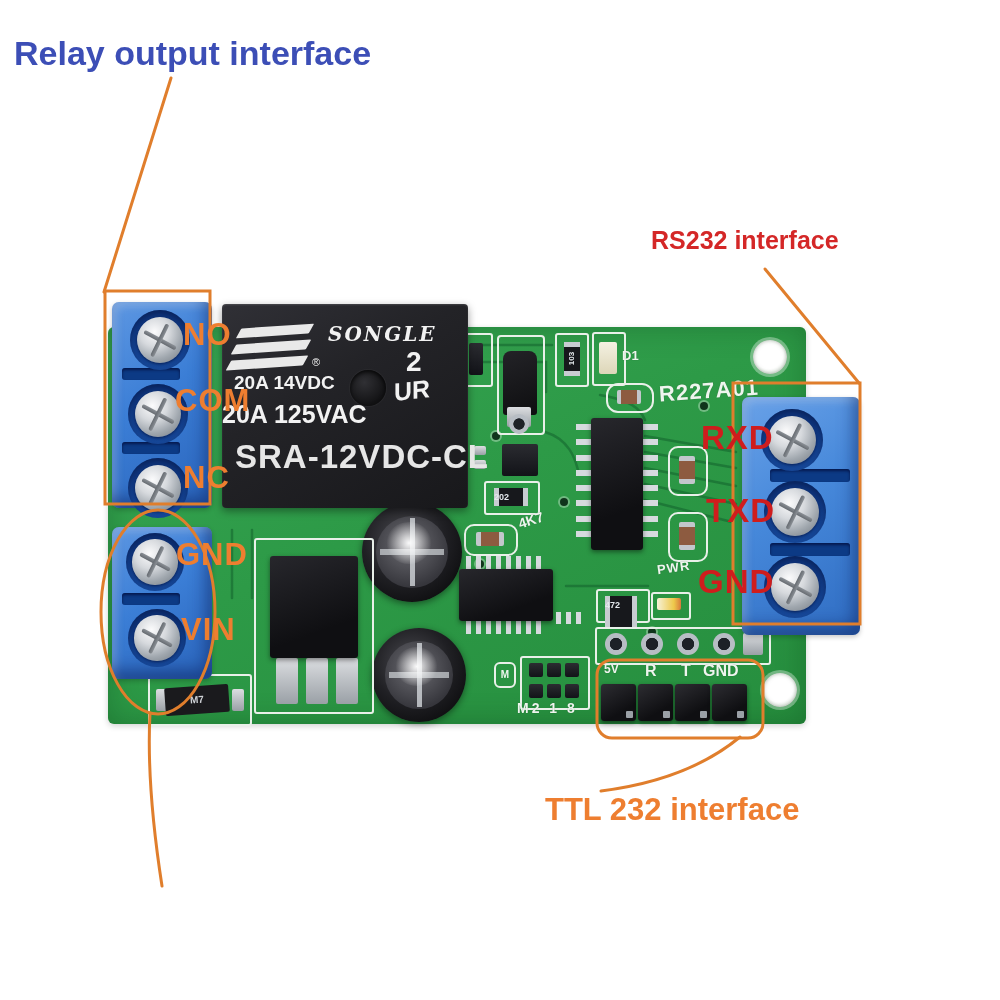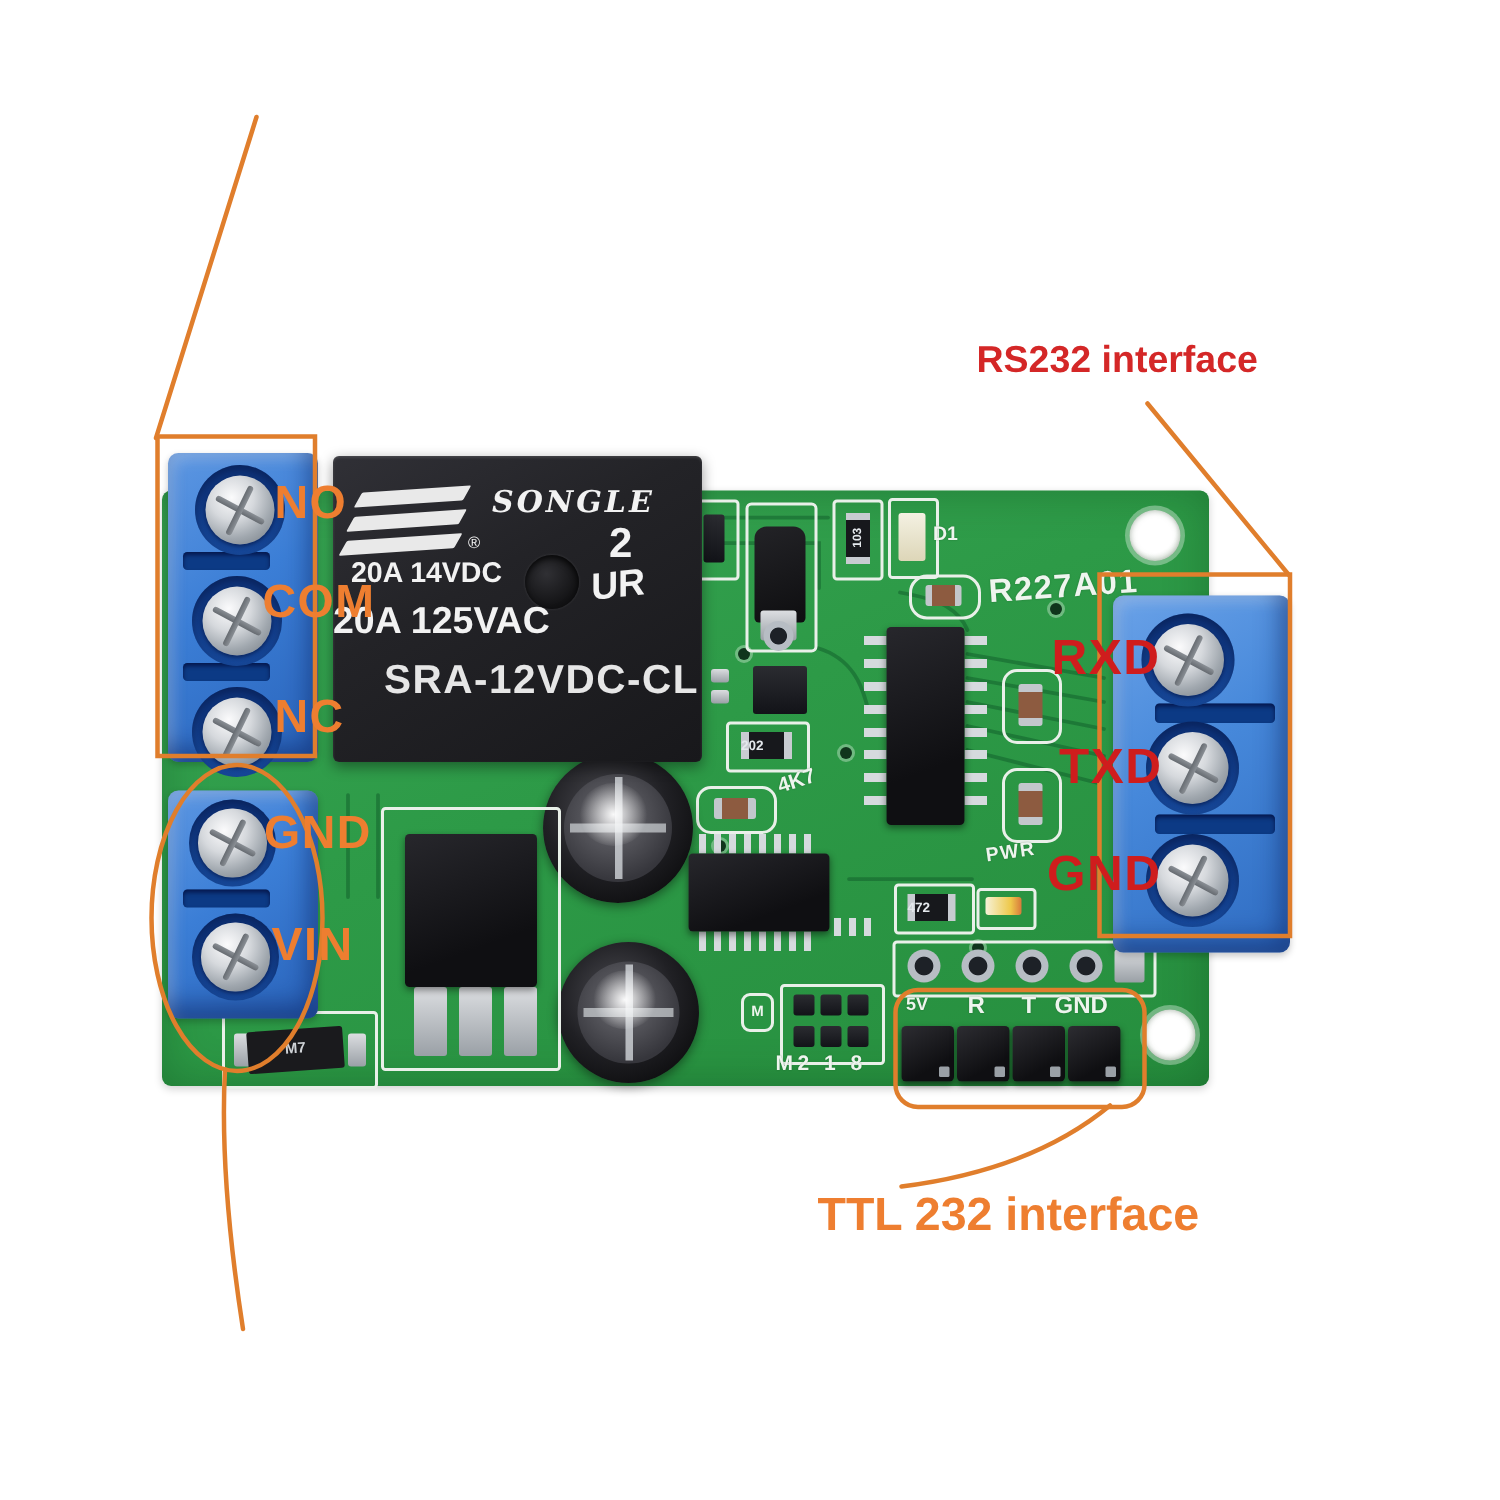--- a/index.html
+++ b/index.html
@@ -177,21 +177,21 @@
   </div>
 
   <div class="abs" style="left:456px;top:556px;width:100px;height:78px;">
     <div class="pins-h" style="position:absolute;left:10px;top:0;width:80px;height:13px;"></div>
     <div class="pins-h" style="position:absolute;left:10px;top:65px;width:80px;height:13px;"></div>
     <div class="ic-body" style="position:absolute;left:3px;top:13px;width:94px;height:52px;"></div>
   </div>
   <div class="abs pins-h" style="left:556px;top:612px;width:30px;height:12px;"></div>
 
   <div class="abs sfr" style="left:596px;top:589px;width:50px;height:30px;">
-    <div class="smd-code" style="position:absolute;left:7px;top:5px;width:32px;height:18px;line-height:18px;">472</div>
+    <div class="smd-code" style="position:absolute;left:7px;top:5px;width:32px;height:32px;line-height:18px;">472</div>
   </div>
   <div class="sk" style="left:657px;top:560px;font-size:13px;letter-spacing:1px;transform:rotate(-8deg);">PWR</div>
   <div class="abs sfr" style="left:651px;top:592px;width:36px;height:24px;">
     <div style="position:absolute;left:4px;top:4px;width:24px;height:12px;background:linear-gradient(90deg,#f6f2d8,#eec84a 70%,#d8793c);border-radius:2px;"></div>
   </div>
 
   <div class="abs sfr" style="left:494px;top:662px;width:18px;height:22px;border-radius:6px;color:#eef5ee;font-size:10px;font-weight:bold;text-align:center;line-height:22px;">M</div>
   <div class="abs sfr" style="left:520px;top:656px;width:66px;height:50px;">
     <div class="dark-smd" style="position:absolute;left:7px;top:5px;width:14px;height:14px;"></div>
     <div class="dark-smd" style="position:absolute;left:25px;top:5px;width:14px;height:14px;"></div>
@@ -223,21 +223,21 @@
     <div class="stripe" style="left:18px;top:22px;width:70px;"></div>
     <div class="stripe" style="left:13px;top:38px;width:72px;"></div>
     <div class="stripe" style="left:8px;top:54px;width:74px;"></div>
     <div class="r-txt" style="left:90px;top:52px;font-size:11px;font-weight:normal;">®</div>
     <div class="r-txt" style="left:106px;top:18px;font-size:20px;font-family:'DejaVu Serif',serif;font-style:italic;letter-spacing:2px;">SONGLE</div>
     <div class="r-txt" style="left:184px;top:42px;font-size:28px;">2</div>
     <div class="r-txt" style="left:172px;top:72px;font-size:25px;transform:rotate(-6deg) skewX(-6deg);">UR</div>
     <div class="r-txt" style="left:12px;top:68px;font-size:19px;">20A 14VDC</div>
     <div class="r-txt" style="left:0;top:96px;font-size:25px;">20A 125VAC</div>
     <div class="dimple" style="left:128px;top:66px;width:36px;height:36px;"></div>
-    <div class="r-txt" style="left:13px;top:134px;font-size:27px;color:#e6e6e6;letter-spacing:1px;margin-left:21px;">SRA-12VDC-CL</div>
+    <div class="r-txt" style="left:13px;top:134px;font-size:33px;color:#e6e6e6;letter-spacing:1px;">SRA-12VDC-CL</div>
   </div>
 
   <div class="abs tblock" style="left:112px;top:302px;width:100px;height:206px;">
     <div class="divider" style="position:absolute;left:10px;top:66px;width:58px;height:12px;"></div>
     <div class="divider" style="position:absolute;left:10px;top:140px;width:58px;height:12px;"></div>
     <div class="recess" style="position:absolute;left:18px;top:8px;width:60px;height:60px;">
         <div class="screw">
           <i class="b1"></i>
           <i class="b2"></i>
         </div>
@@ -310,16 +310,17 @@
 
   <div class="pin-o" style="left:183px;top:317px;">NO</div>
   <div class="pin-o" style="left:175px;top:383px;">COM</div>
   <div class="pin-o" style="left:183px;top:460px;">NC</div>
   <div class="pin-o" style="left:176px;top:537px;">GND</div>
   <div class="pin-o" style="left:181px;top:612px;">VIN</div>
   <div class="pin-r" style="left:701px;top:419px;">RXD</div>
   <div class="pin-r" style="left:706px;top:492px;">TXD</div>
   <div class="pin-r" style="left:698px;top:563px;">GND</div>
 
+  <div class="title" style="left:14px;top:34px;font-size:34px;color:#3c4eb6;">Relay output interface</div>
   <div class="title" style="left:651px;top:226px;font-size:25px;color:#d42727;">RS232 interface</div>
   <div class="title" style="left:545px;top:792px;font-size:31px;color:#ee7e30;">TTL 232 interface</div>
 
 </div>
 
 </body></html>

